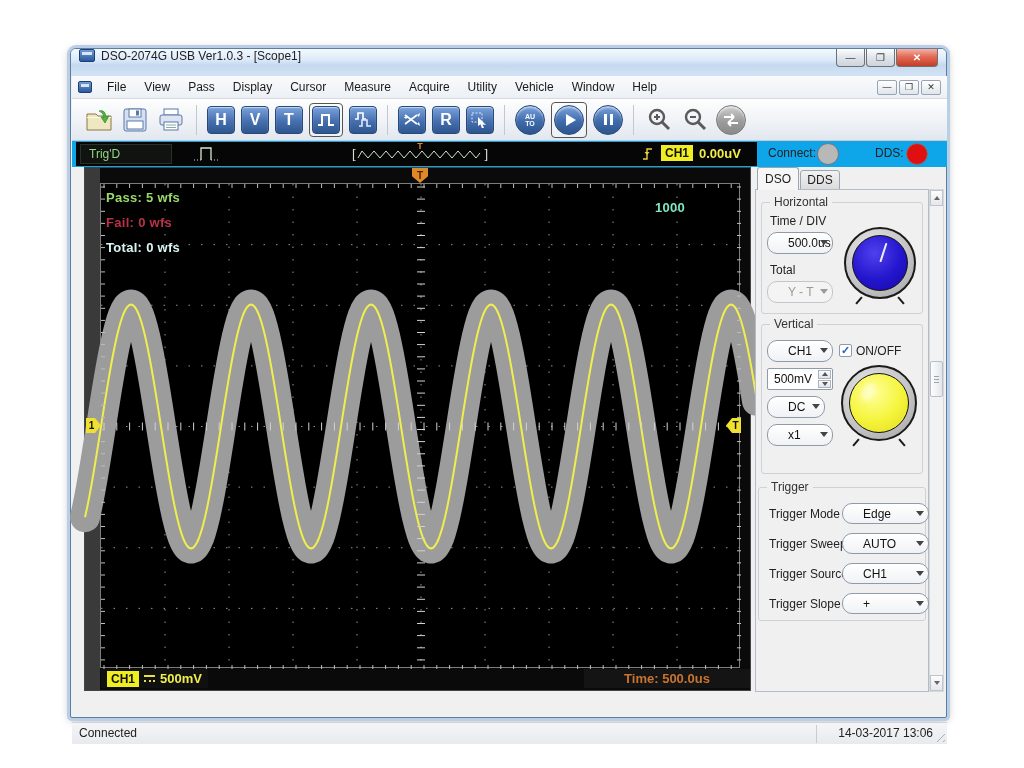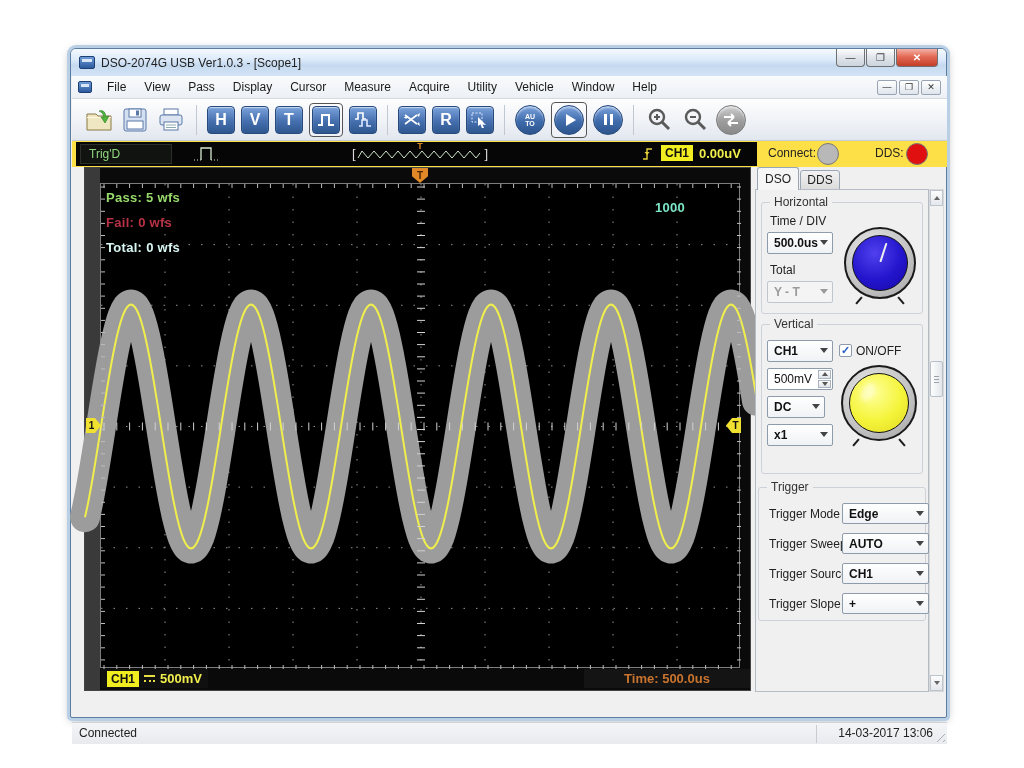--- a/index.html
+++ b/index.html
@@ -6,21 +6,21 @@
   html,body { width:1024px; height:768px; background:#ffffff; font-family:"Liberation Sans", sans-serif; overflow:hidden; }
   #page { position:relative; width:1024px; height:768px; background:#fff; }
 
   
   .win { position:absolute; left:70px; top:48px; width:877px; height:670px;
          background:#f0f0f0; border:1px solid #5d7da0;
          box-shadow:0 0 0 3px #b9cfe6, 0 2px 10px rgba(0,0,0,.35);
          border-radius:6px 6px 2px 2px; }
   .titlebar { position:absolute; left:0; top:0; width:100%; height:27px;
          background:linear-gradient(#f4f9fe,#dceafa 40%,#c5d9ef 60%,#d3e3f5);
-         border-radius:5px 5px 0 0; display:flex; align-items:center; padding-left:8px;
+         border-radius:5px 5px 0 0; display:flex; align-items:flex-start; padding-left:8px;
          font-size:12px; color:#222; }
   .appicon { width:16px; height:13px; margin-right:6px; background:linear-gradient(#6f9bd6,#2c5a9e);
          border:1px solid #1d3f74; border-radius:2px; position:relative; }
   .appicon::after { content:""; position:absolute; left:2px; top:2px; right:2px; height:3px; background:#d9e6f5; }
   .cap-btns { position:absolute; right:8px; top:0; display:flex; }
   .cap { width:29px; height:18px; border:1px solid #707070; border-top:none; display:flex; align-items:center; justify-content:center;
          background:linear-gradient(#fdfdfd,#e2e6ec 45%,#cdd4dd); color:#444; font-size:10px; border-radius:0 0 4px 4px; margin-left:1px; }
   .cap.close { width:42px; background:linear-gradient(#f3b2a5,#e46a56 45%,#c23e28); color:#fff; font-weight:bold; }
 
   
@@ -43,21 +43,21 @@
   .circbtn { width:30px; height:30px; border-radius:50%; background:linear-gradient(#7ba3dc,#3f6bab 55%,#2c548c);
          border:1px solid #27497c; display:flex; align-items:center; justify-content:center;
          box-shadow:inset 0 2px 2px rgba(255,255,255,.5); color:#fff; }
   .circbtn.gray { background:linear-gradient(#cfcfcf,#9c9c9c 55%,#8a8a8a); border-color:#7a7a7a; }
   .selbox { border:1px solid #555; border-radius:4px; padding:2px; background:rgba(255,255,255,.35); }
   .auto-txt { width:12px; font-size:7px; font-weight:bold; line-height:7px; word-break:break-all; text-align:center; }
   .playtri { width:0; height:0; border-left:10px solid #fff; border-top:6px solid transparent; border-bottom:6px solid transparent; margin-left:3px; }
   .pausebars { display:flex; gap:3px; } .pausebars i { width:3px; height:11px; background:#fff; }
 
   
-  .striprow { position:absolute; left:1px; top:92px; width:875px; height:26px; background:#fde047; }
+  .striprow { position:absolute; left:1px; top:92px; width:875px; height:26px; background:#0ea5e9; }
   .blackstrip { position:absolute; left:4px; top:1px; width:681px; height:24px; background:#060606; }
   .trigd { position:absolute; left:4px; top:2px; width:92px; height:20px; background:#101310; border:1px solid #2a2f2a;
          color:#8fd87f; font-size:12px; display:flex; align-items:center; padding-left:8px; }
   .pulse-glyph { position:absolute; left:116px; top:3px; }
   .preview { position:absolute; left:276px; top:0; width:136px; height:24px; color:#e8e8e8; }
   .preview .br { position:absolute; top:4px; font-size:13px; color:#dcdcdc; }
   .preview .t-mark { position:absolute; left:50%; top:-1px; transform:translateX(-50%); color:#e08828; font-size:9px; font-weight:bold; }
   .trig-info { position:absolute; left:566px; top:2px; display:flex; align-items:center; gap:6px; }
   .ch-badge { background:#f0ee20; color:#111; font-size:12px; font-weight:bold; padding:1px 4px; }
   .lvl { color:#f0ee4c; font-size:13px; font-weight:bold; }
@@ -85,22 +85,22 @@
   .tab { position:absolute; font-size:12px; color:#222; display:flex; align-items:center; justify-content:center; }
   .tab.dso { left:686px; top:118px; width:42px; height:23px; background:#f6f6f6; border:1px solid #9aa6b4; border-bottom:none; border-radius:3px 3px 0 0; z-index:2; }
   .tab.dds { left:729px; top:121px; width:40px; height:20px; background:linear-gradient(#f2f2f2,#dcdcdc); border:1px solid #9aa6b4; border-radius:3px 3px 0 0; }
   .panel { position:absolute; left:684px; top:140px; width:174px; height:503px; background:#f0f0f0; border:1px solid #b4bcc6; }
   .group { position:absolute; border:1px solid #cdd2d9; border-radius:3px; }
   .group > .legend { position:absolute; left:8px; top:-8px; background:#f0f0f0; padding:0 4px; font-size:12px; color:#333; }
   .g-horiz { left:5px; top:12px; width:162px; height:112px; }
   .g-vert  { left:5px; top:134px; width:162px; height:150px; }
   .g-trig  { left:2px; top:297px; width:168px; height:134px; }
   .plabel { position:absolute; font-size:12px; color:#222; }
-  .combo { position:absolute; height:22px; background:linear-gradient(#fff,#f0f2f5); border:1px solid #8e9bab; border-radius:2px;
-           font-size:12px; color:#111; display:flex; align-items:center; padding-left:6px;font-weight:bold; }
+  .combo { position:absolute; height:22px; background:linear-gradient(#fff,#f0f2f5); border:1px solid #8e9bab; border-radius:10px;
+           font-size:12px; color:#111; display:flex; align-items:center; padding-left:20px; }
   .combo .arr { position:absolute; right:4px; top:7px; width:0; height:0; border-left:4px solid transparent; border-right:4px solid transparent; border-top:5px solid #444; }
   .combo.disabled { color:#9a9a9a; background:#f4f4f4; border-color:#c0c6cd; }
   .spin { position:absolute; height:22px; background:#fff; border:1px solid #8e9bab; border-radius:2px; font-size:12px; color:#111;
           display:flex; align-items:center; padding-left:6px; }
   .spin .btns { position:absolute; right:1px; top:1px; width:13px; height:18px; display:flex; flex-direction:column; gap:1px; }
   .spin .btns i { flex:1; background:linear-gradient(#fdfdfd,#dfe3e9); border:1px solid #aab4c0; display:flex; align-items:center; justify-content:center; }
   .spin .btns i::after { content:""; width:0; height:0; border-left:3px solid transparent; border-right:3px solid transparent; }
   .spin .btns i.up::after { border-bottom:4px solid #555; }
   .spin .btns i.dn::after { border-top:4px solid #555; }
   .cbx { position:absolute; width:13px; height:13px; background:#fff; border:1px solid #8e9bab; border-radius:2px;

